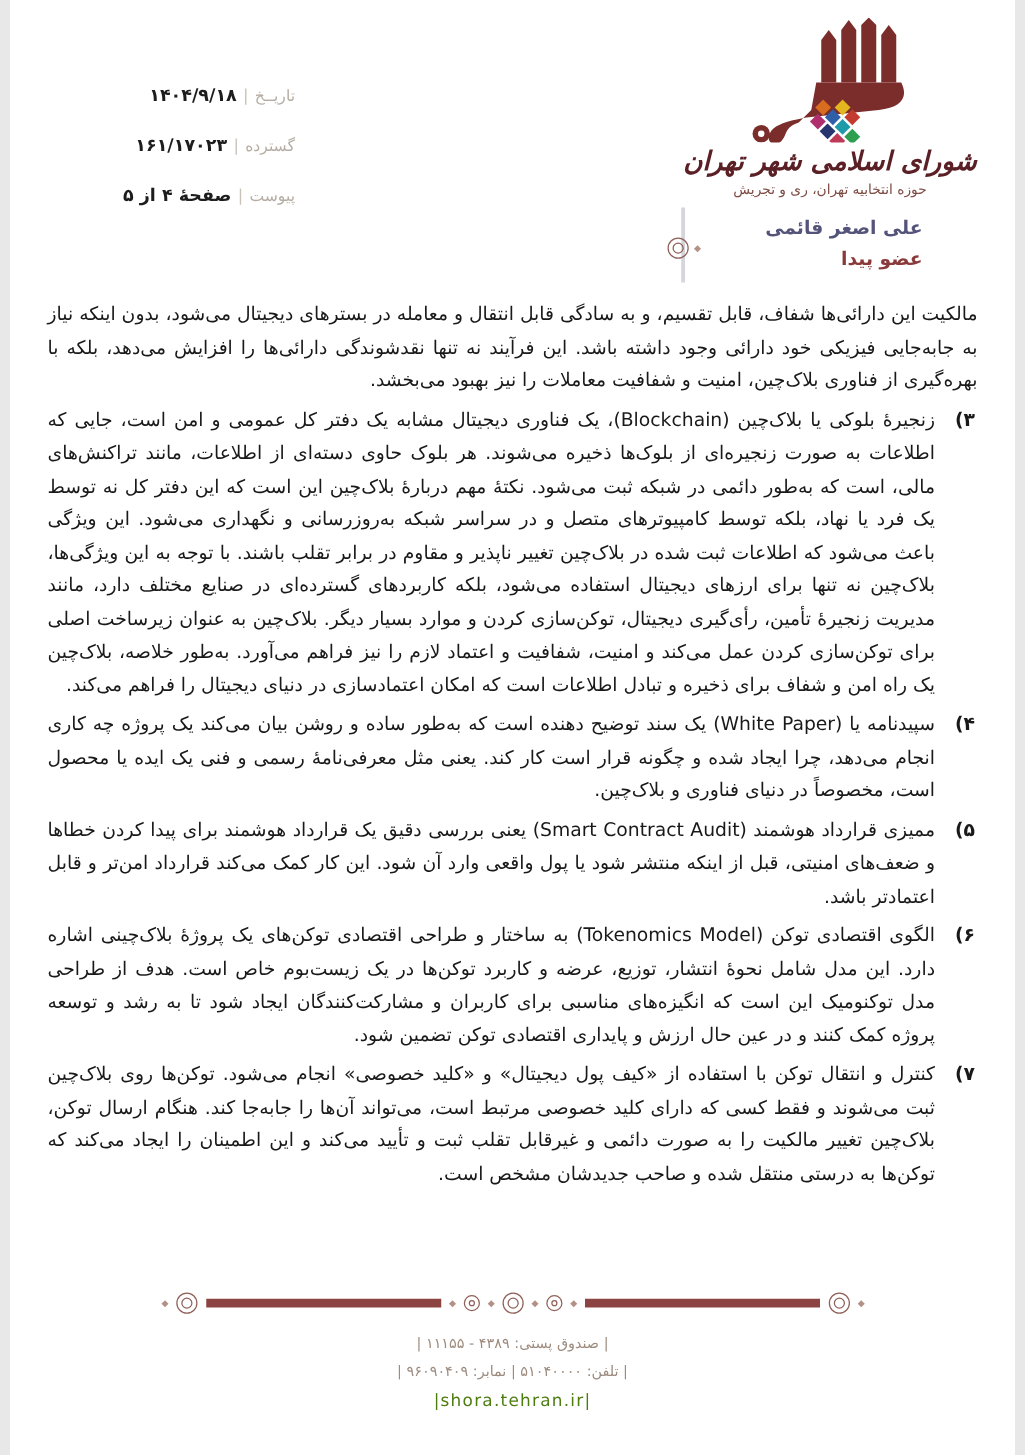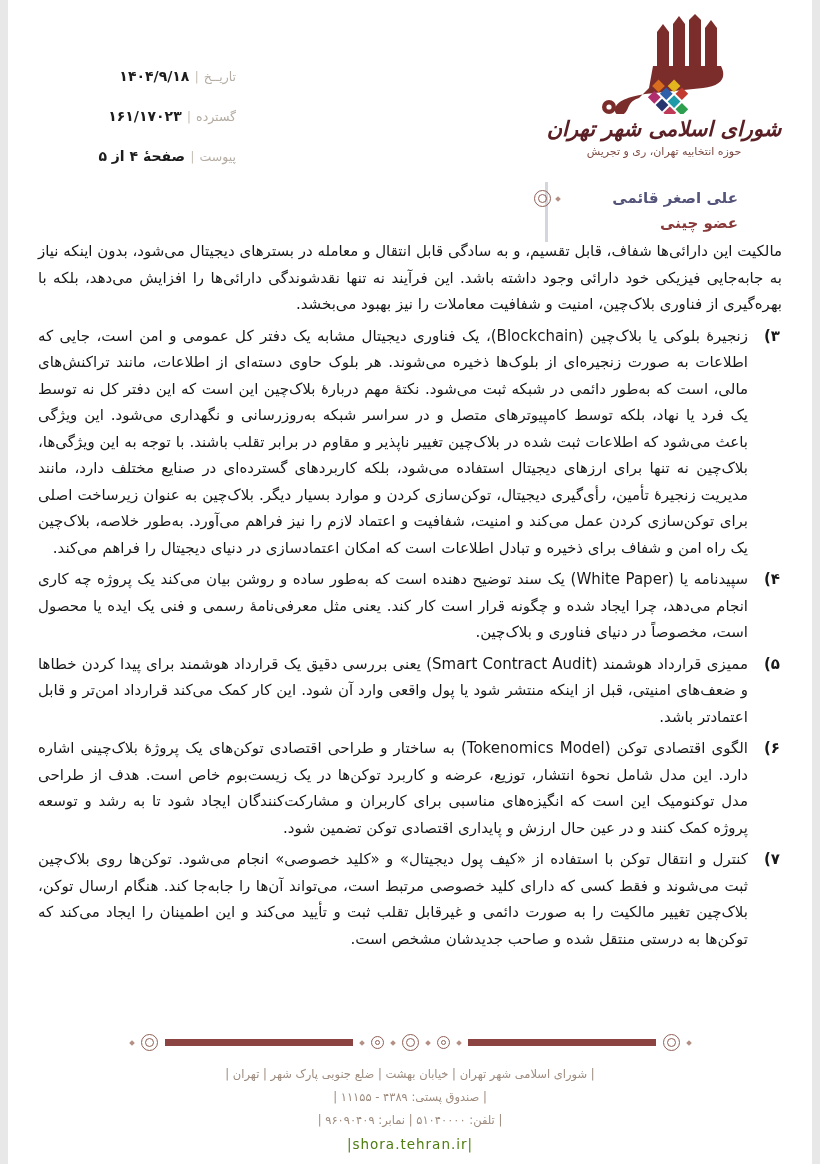--- a/index.html
+++ b/index.html
@@ -11,21 +11,21 @@
   .hdr-label{color:#b5ada3;font-size:12.5px;}
   .hdr-sep{color:#c9c2b9;font-size:13px;padding:0 5px;}
   .hdr-value{color:#1d1d1d;font-size:14px;font-weight:bold;}
   
   .logo-block{position:absolute;top:14px;right:28px;width:240px;text-align:center;}
   .emblem{display:block;margin:0 auto 2px auto;}
   .org-title{font-size:21px;font-weight:bold;font-style:italic;color:#5a2026;
              letter-spacing:1px;line-height:26px;}
   .org-subtitle{font-size:11px;color:#7c4a42;margin-top:3px;}
   .member-box{position:absolute;top:166px;right:74px;width:176px;direction:rtl;text-align:right;
-              border-left:3px solid #d5d5de;padding:4px 0 6px 14px;margin-top:16px;}
+              border-left:3px solid #d5d5de;padding:4px 0 6px 14px;}
   .member-name{font-size:15px;color:#54547a;font-weight:bold;line-height:24px;}
   .member-role{font-size:15px;color:#8a3a3a;font-weight:bold;letter-spacing:2px;line-height:26px;}
   .stamp{position:absolute;top:190px;right:252px;display:flex;align-items:center;gap:5px;}
   
   .rosette{width:15px;height:15px;border:1.4px solid #8f6057;border-radius:50%;
            display:inline-block;position:relative;flex:none;}
   .rosette::after{content:"";position:absolute;inset:3px;border:1.2px solid #8f6057;border-radius:50%;}
   .rosette.sm{width:11px;height:11px;}
   .odot{width:4px;height:4px;background:#b39086;transform:rotate(45deg);display:inline-block;flex:none;}
   
@@ -76,21 +76,21 @@
         <rect x="85" y="88" width="9" height="9" fill="#27356f"></rect>
         <rect x="96" y="88" width="9" height="9" fill="#bf3a56"></rect>
       </g>
     </svg>
     <div class="org-title" dir="rtl">شورای اسلامی شهر تهران</div>
     <div class="org-subtitle" dir="rtl">حوزه انتخابیه تهران، ری و تجریش</div>
   </div>
 
   <div class="member-box">
     <div class="member-name">علی اصغر قائمی</div>
-    <div class="member-role">عضو چینی</div>
+    <div class="member-role">عضو پیدا</div>
   </div>
   <div class="stamp">
     <span class="rosette"></span>
     <span class="odot"></span>
   </div>
 
   <div class="body-text">
     <p class="intro">مالکیت این دارائی‌ها شفاف، قابل تقسیم، و به سادگی قابل انتقال و معامله در بسترهای دیجیتال می‌شود، بدون اینکه نیاز به جابه‌جایی فیزیکی خود دارائی وجود داشته باشد. این فرآیند نه تنها نقدشوندگی دارائی‌ها را افزایش می‌دهد، بلکه با بهره‌گیری از فناوری بلاک‌چین، امنیت و شفافیت معاملات را نیز بهبود می‌بخشد.</p>
 
     <div class="item">
@@ -124,19 +124,18 @@
       <span class="rosette sm"></span>
       <span class="odot"></span>
       <span class="rosette"></span>
       <span class="odot"></span>
       <span class="rosette sm"></span>
       <span class="odot"></span>
       <span class="orn-bar"></span>
       <span class="rosette"></span>
       <span class="odot"></span>
     </div>
-    <div class="f-line rtl">| شورای اسلامی شهر تهران | خیابان بهشت | ضلع جنوبی پارک شهر | تهران |</div>
     <div class="f-line rtl">| صندوق پستی: ۴۳۸۹ - ۱۱۱۵۵ |</div>
     <div class="f-line ltr">| تلفن: ۵۱۰۴۰۰۰۰ | نمابر: ۹۶۰۹۰۴۰۹ |</div>
     <div class="f-site">|shora.tehran.ir|</div>
   </div>
 
 </div>
 
 </body></html>

